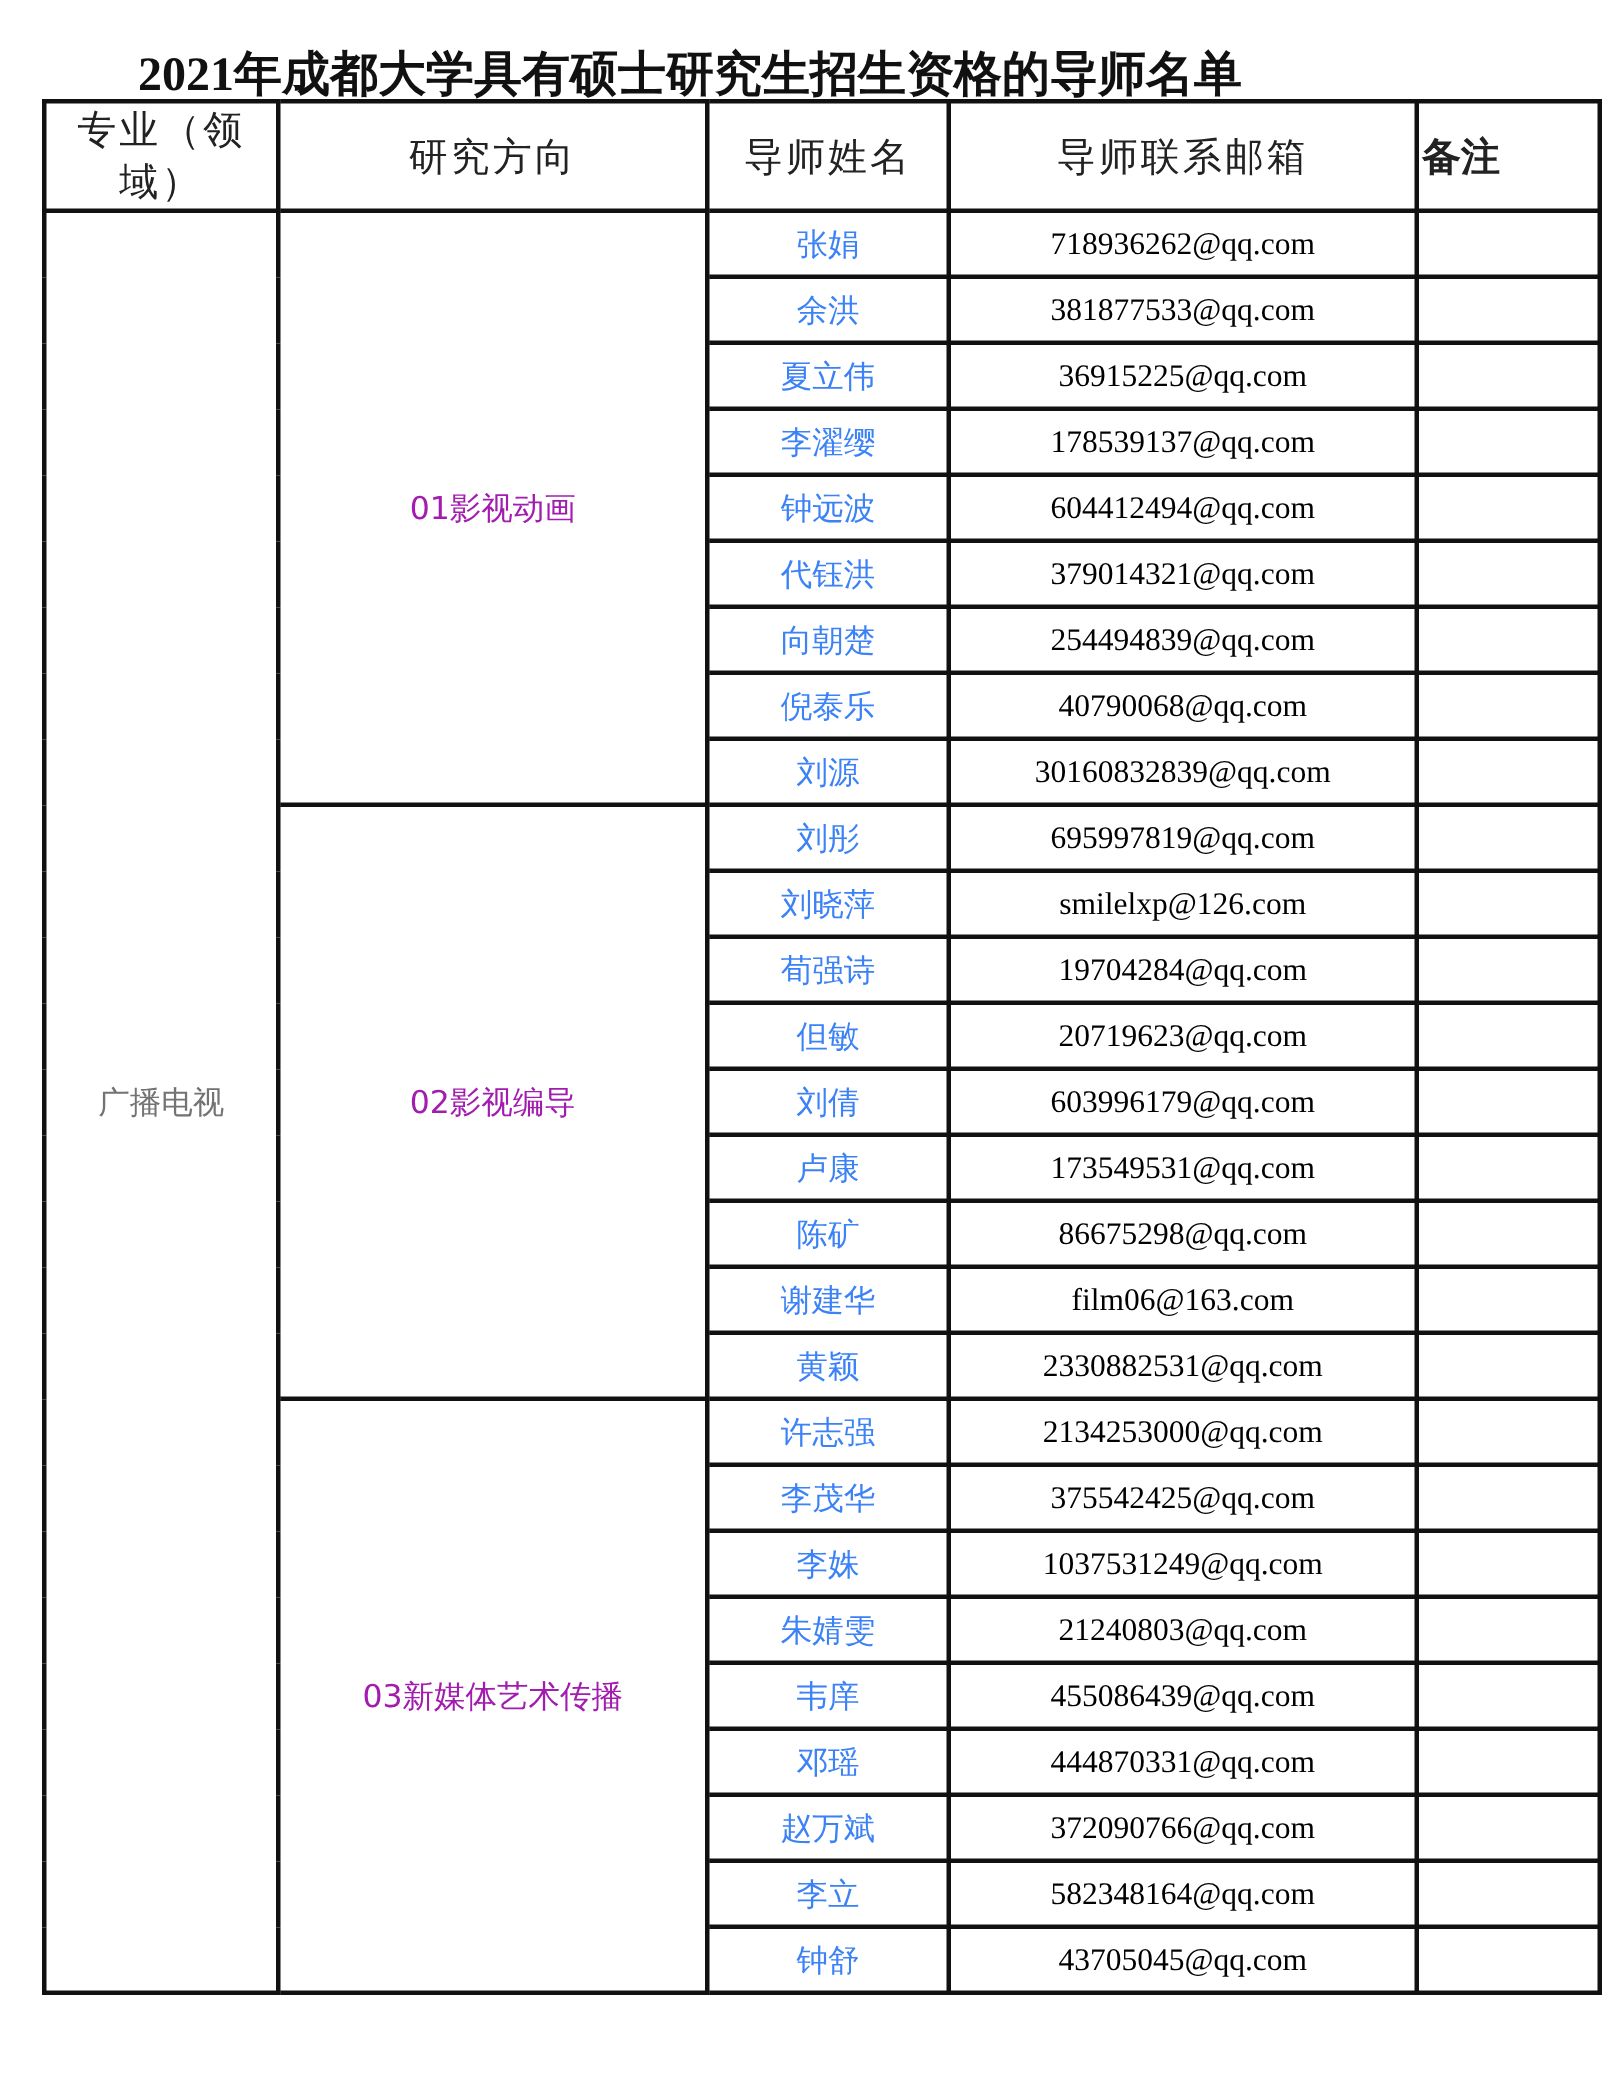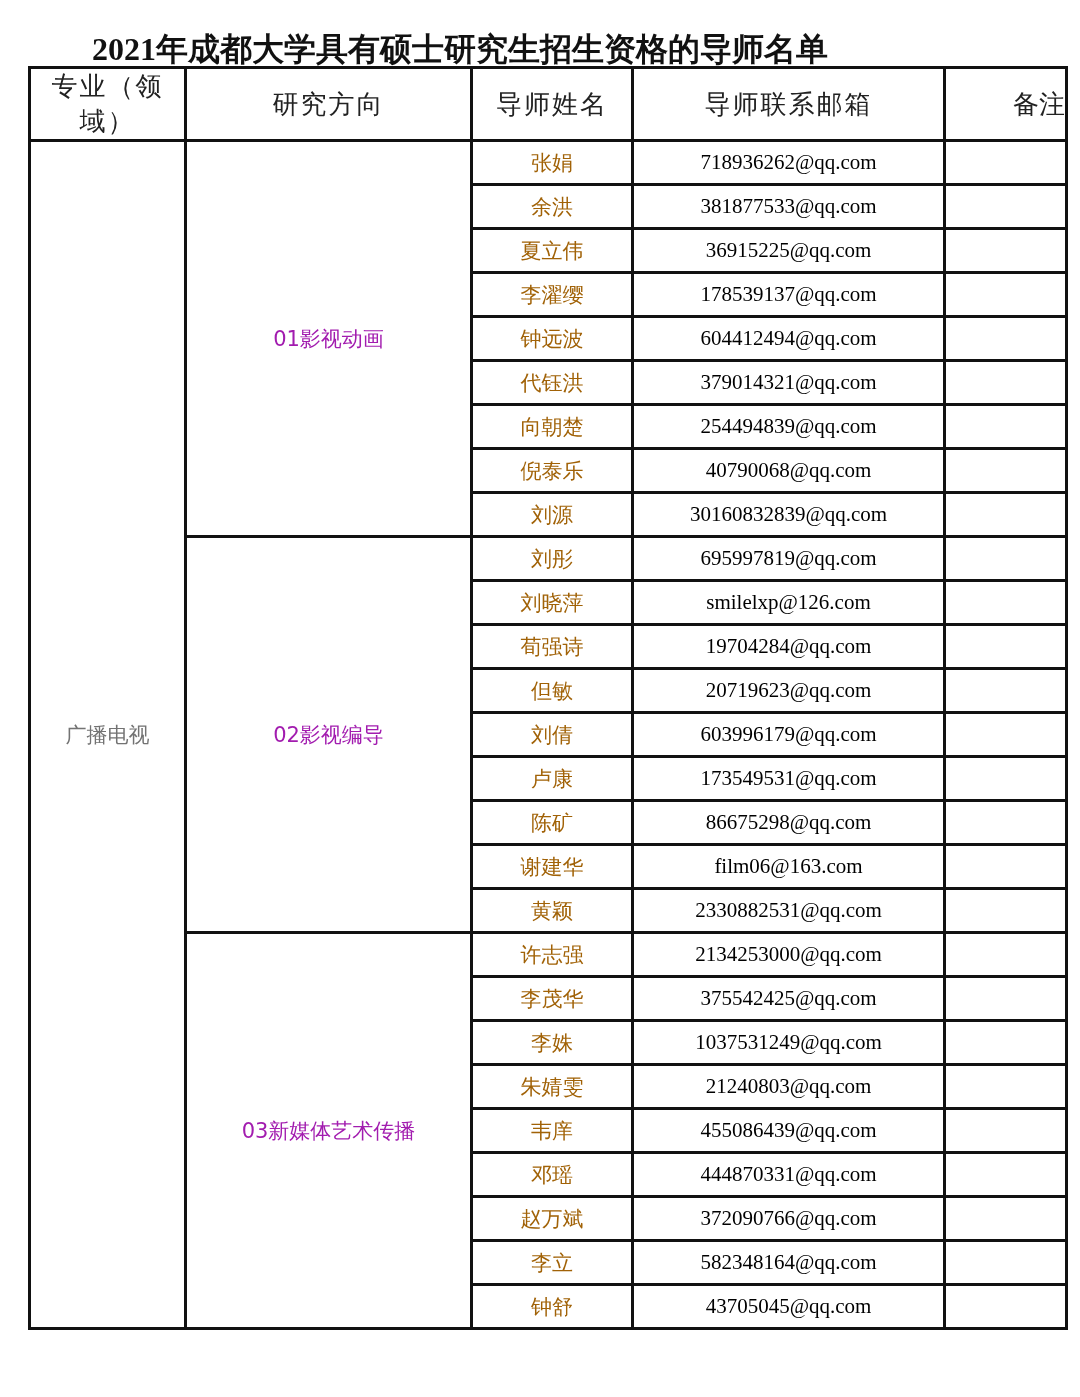--- a/index.html
+++ b/index.html
@@ -7,23 +7,23 @@
          font-family: "DejaVu Serif", "Liberation Serif", serif; color: #222; }
   .title { position: absolute; top: 14px; left: 0; width: 920px; text-align: center;
            font-size: 32px; font-weight: bold; letter-spacing: 0px; color: #111;
            font-family: Liberation Serif, serif; margin-top: 14px; }
   table.roster { position: absolute; left: 28px; top: 66px; width: 1037px;
                  border-collapse: collapse; table-layout: fixed; }
   table.roster th, table.roster td { border: 3px solid #111; padding: 0; text-align: center;
                  vertical-align: middle; }
   table.roster th { height: 38px; font-weight: normal; font-size: 26px; color: #222;
                     font-family: "DejaVu Sans", sans-serif; letter-spacing: 2px; }
-  table.roster th.remark { text-align: right; font-weight: normal; letter-spacing: 0; padding-left: 14px; }
+  table.roster th.remark { text-align: left; font-weight: bold; letter-spacing: 0; padding-left: 2px; }
   table.roster td { height: 41px; font-size: 21px; }
-  td.name { font-family: Liberation Sans, sans-serif; font-size: 21px; color: #a16207; }
+  td.name { font-family: Liberation Sans, sans-serif; font-size: 21px; color: #3b82f6; }
   td.email { font-family: "Liberation Serif", "DejaVu Serif", serif; font-size: 22px; color: #000000; }
   td.group { font-family: "DejaVu Sans", sans-serif; font-size: 21px; color: #a21caf; }
   td.major { font-family: "DejaVu Sans", sans-serif; font-size: 21px; color: #737373; }
 </style>
 </head>
 <body>
 
 <div class="title">2021年成都大学具有硕士研究生招生资格的导师名单</div>
 
 <table class="roster">

